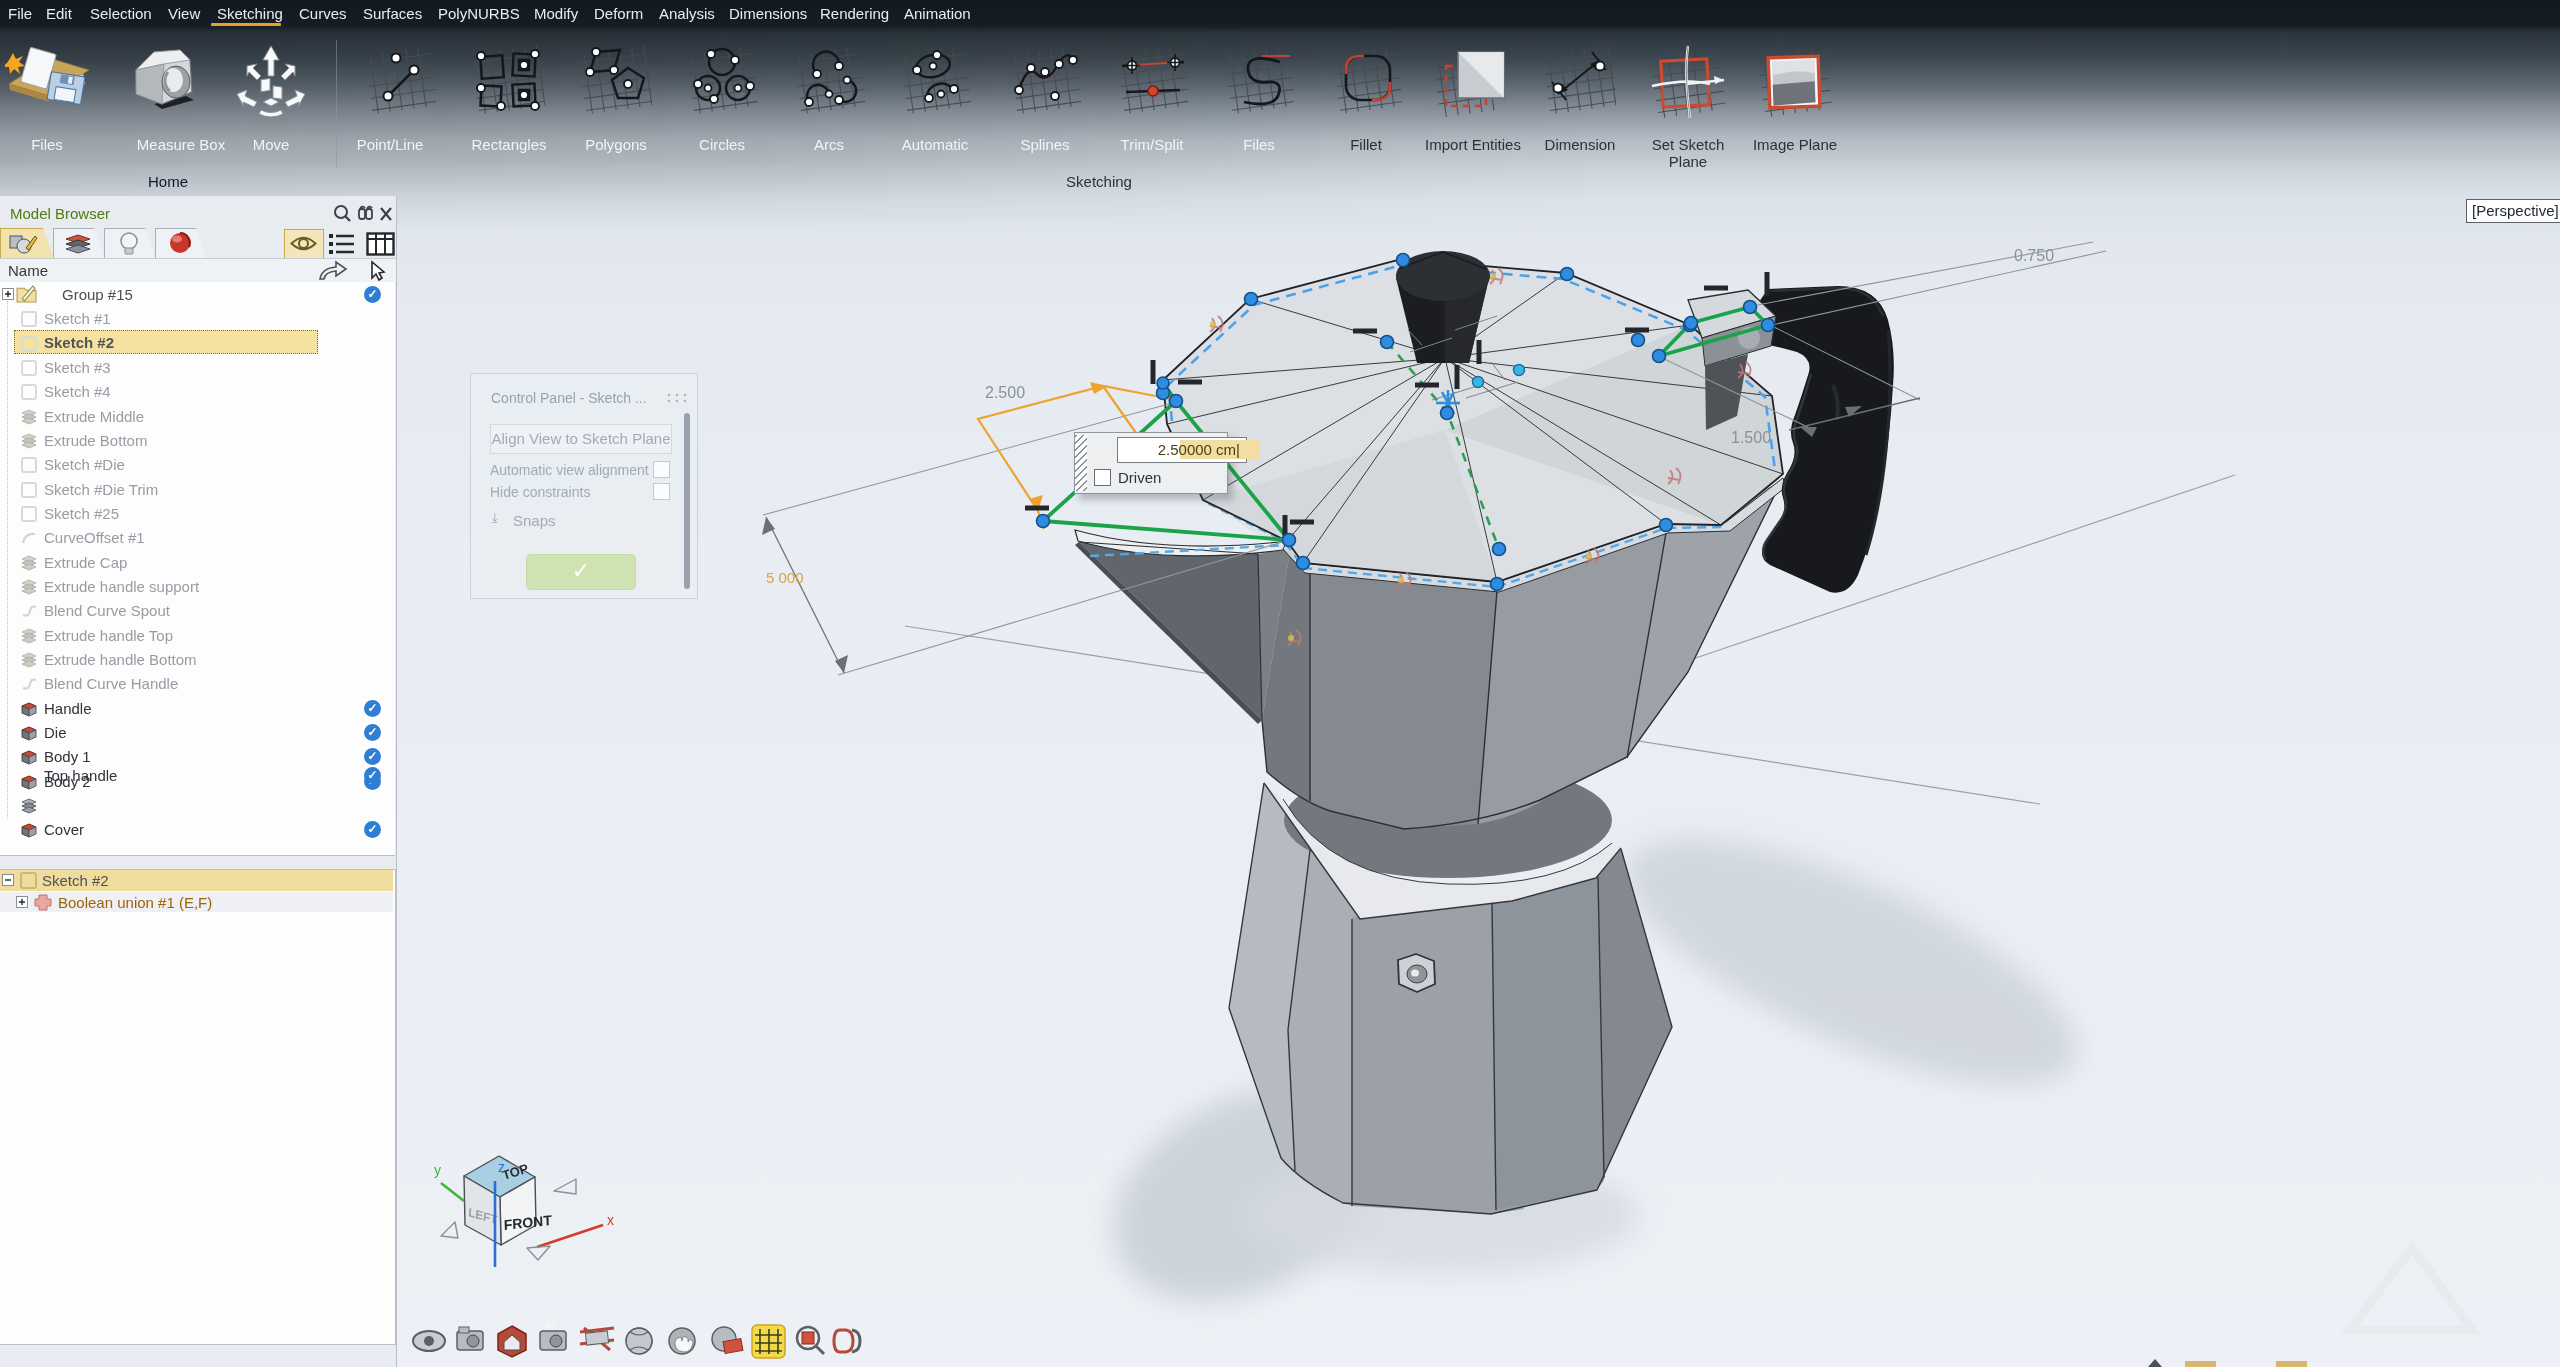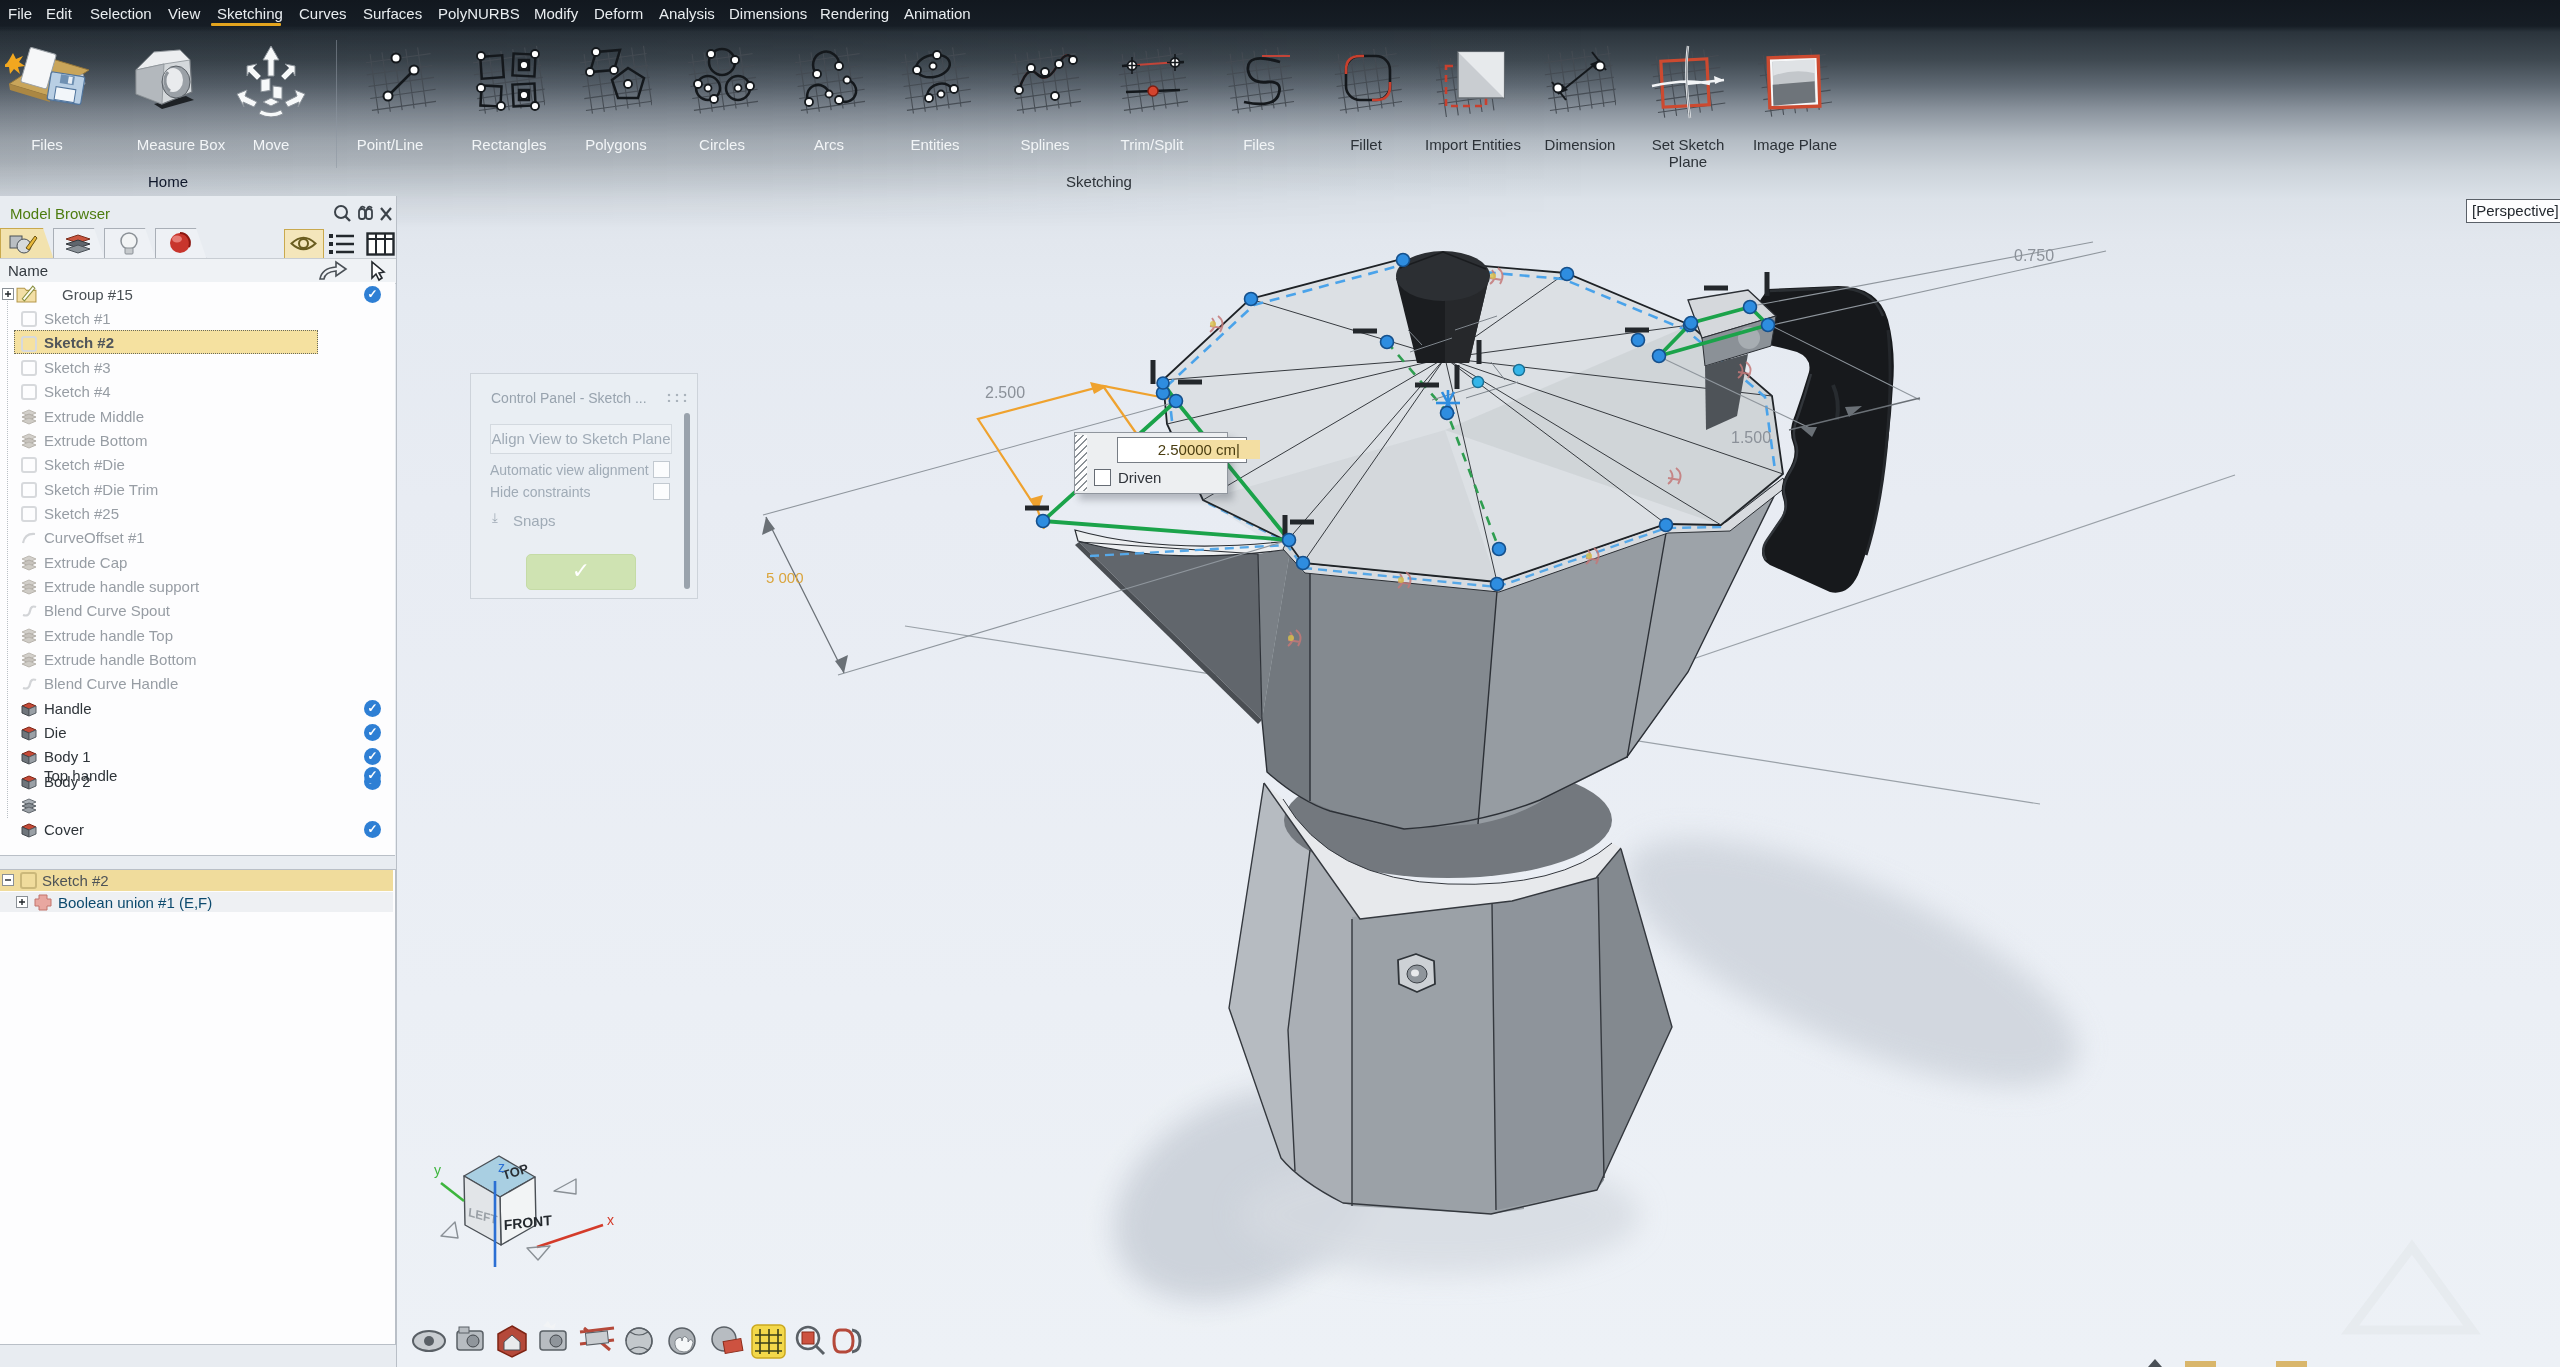--- a/index.html
+++ b/index.html
@@ -296,21 +296,21 @@
 <path d="M15,17 L57,16 L57,30 Q36,24 15,31 Z" fill="#dfe2e5" transform="rotate(-2 36 23)"></path>
 </svg>
 <div class="rlab w" style="left:-18px">Files</div>
 <div class="rlab w" style="left:116px">Measure Box</div>
 <div class="rlab w" style="left:206px">Move</div>
 <div class="rlab w" style="left:325px">Point/Line</div>
 <div class="rlab w" style="left:444px">Rectangles</div>
 <div class="rlab w" style="left:551px">Polygons</div>
 <div class="rlab w" style="left:657px">Circles</div>
 <div class="rlab w" style="left:764px">Arcs</div>
-<div class="rlab w" style="left:870px">Entities</div>
+<div class="rlab w" style="left:870px">Automatic</div>
 <div class="rlab w" style="left:980px">Splines</div>
 <div class="rlab w" style="left:1087px">Trim/Split</div>
 <div class="rlab w" style="left:1194px">Files</div>
 <div class="rlab d" style="left:1301px">Fillet</div>
 <div class="rlab d" style="left:1408px">Import Entities</div>
 <div class="rlab d" style="left:1515px">Dimension</div>
 <div class="rlab d" style="left:1623px">Set Sketch<br>Plane</div>
 <div class="rlab d" style="left:1730px">Image Plane</div>
 <div class="glab" style="left:88px;color:#0f172a">Home</div>
 <div class="glab" style="left:1019px;color:#2c3238">Sketching</div>
@@ -829,21 +829,21 @@
     </svg>
 <div class="erow" style="left:42px;top:2px;color:#4e5357">Sketch #2</div>
 <div class="erow" style="left:0;top:22px;width:393px;height:20px;background:#eef0f3"></div>
 <svg style="position:absolute;left:16px;top:26px" width="12" height="12" viewBox="0 0 12 12">
       <rect x="0.5" y="0.5" width="11" height="11" fill="#fff" stroke="#8a9096"></rect>
       <path d="M3,6 H9 M6,3 V9" stroke="#23282d" stroke-width="1.4"></path>
     </svg>
 <svg style="position:absolute;left:33px;top:23px" width="20" height="18" viewBox="0 0 20 18">
 <path d="M6,2 h8 v4 h4 v7 h-4 v4 h-8 v-4 H2 V6 h4 Z" fill="#e8a7a0" stroke="#c2756c"></path>
 </svg>
-<div class="erow" style="left:58px;top:24px;color:#0c4a6e">Boolean union #1 (E,F)</div>
+<div class="erow" style="left:58px;top:24px;color:#a16207">Boolean union #1 (E,F)</div>
 </div>
 <div id="dimpop">
 <div class="hatch"></div>
 <div class="inp">
       <div class="selr"></div>
       <div class="val">2.50000 cm|</div>
     </div>
 <div class="drv"></div>
     <div class="dtx">Driven</div>
 </div>

